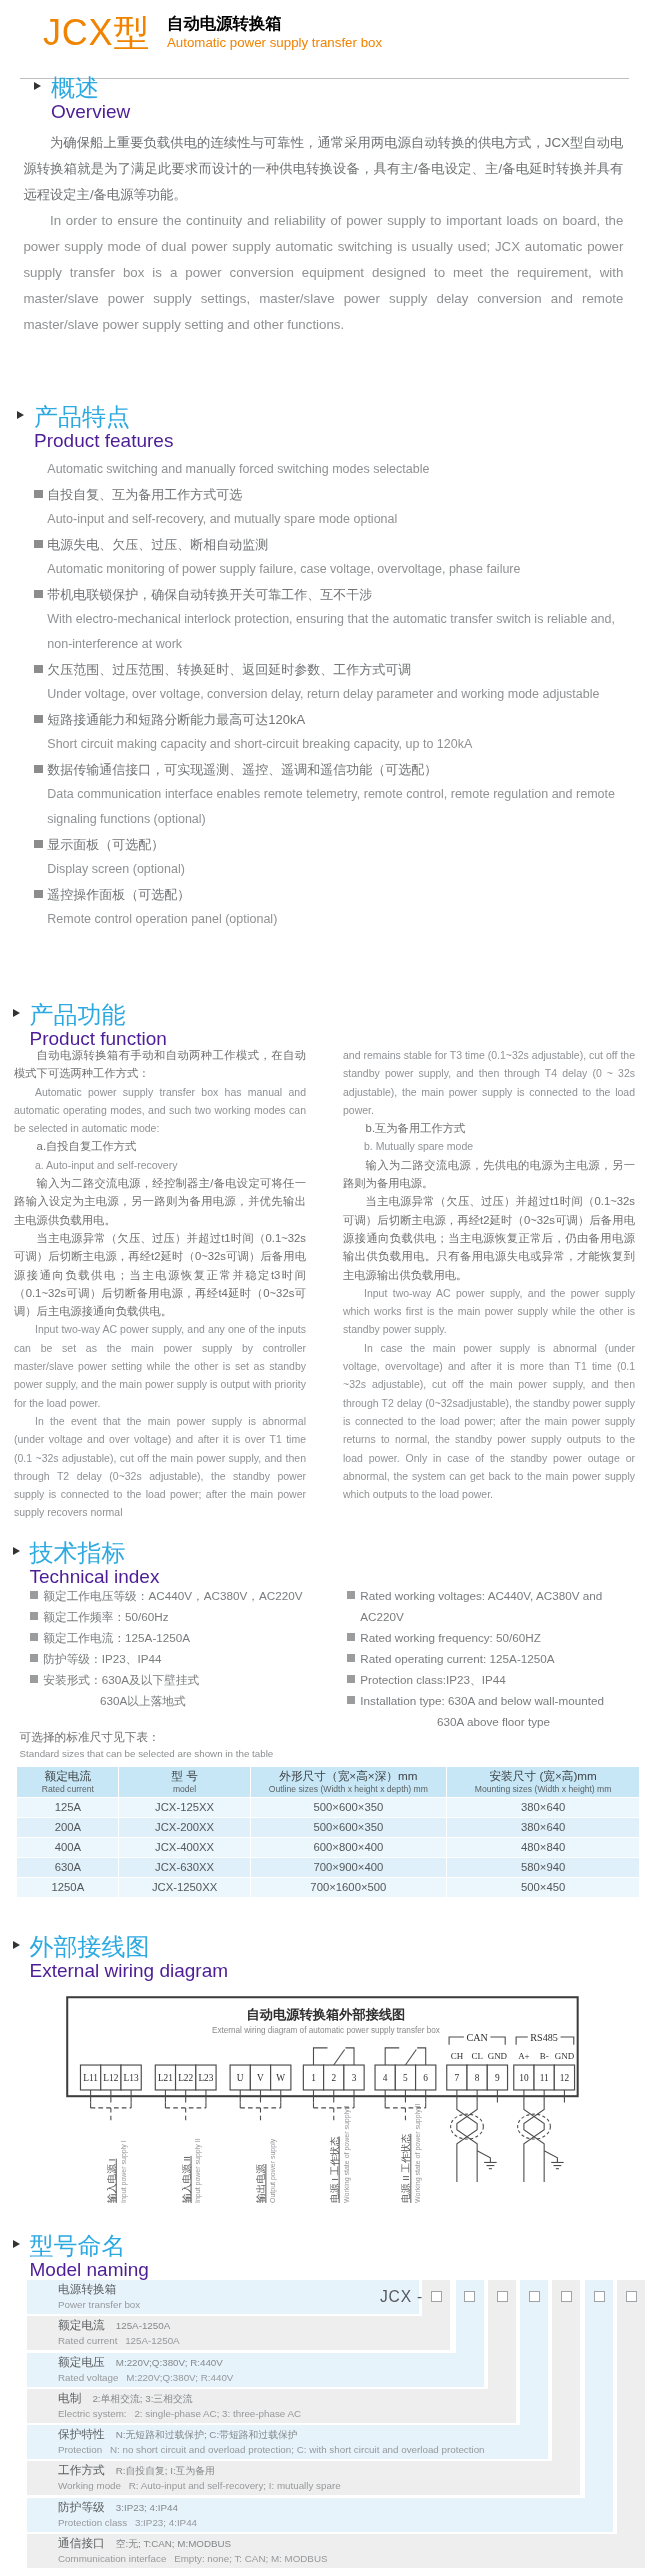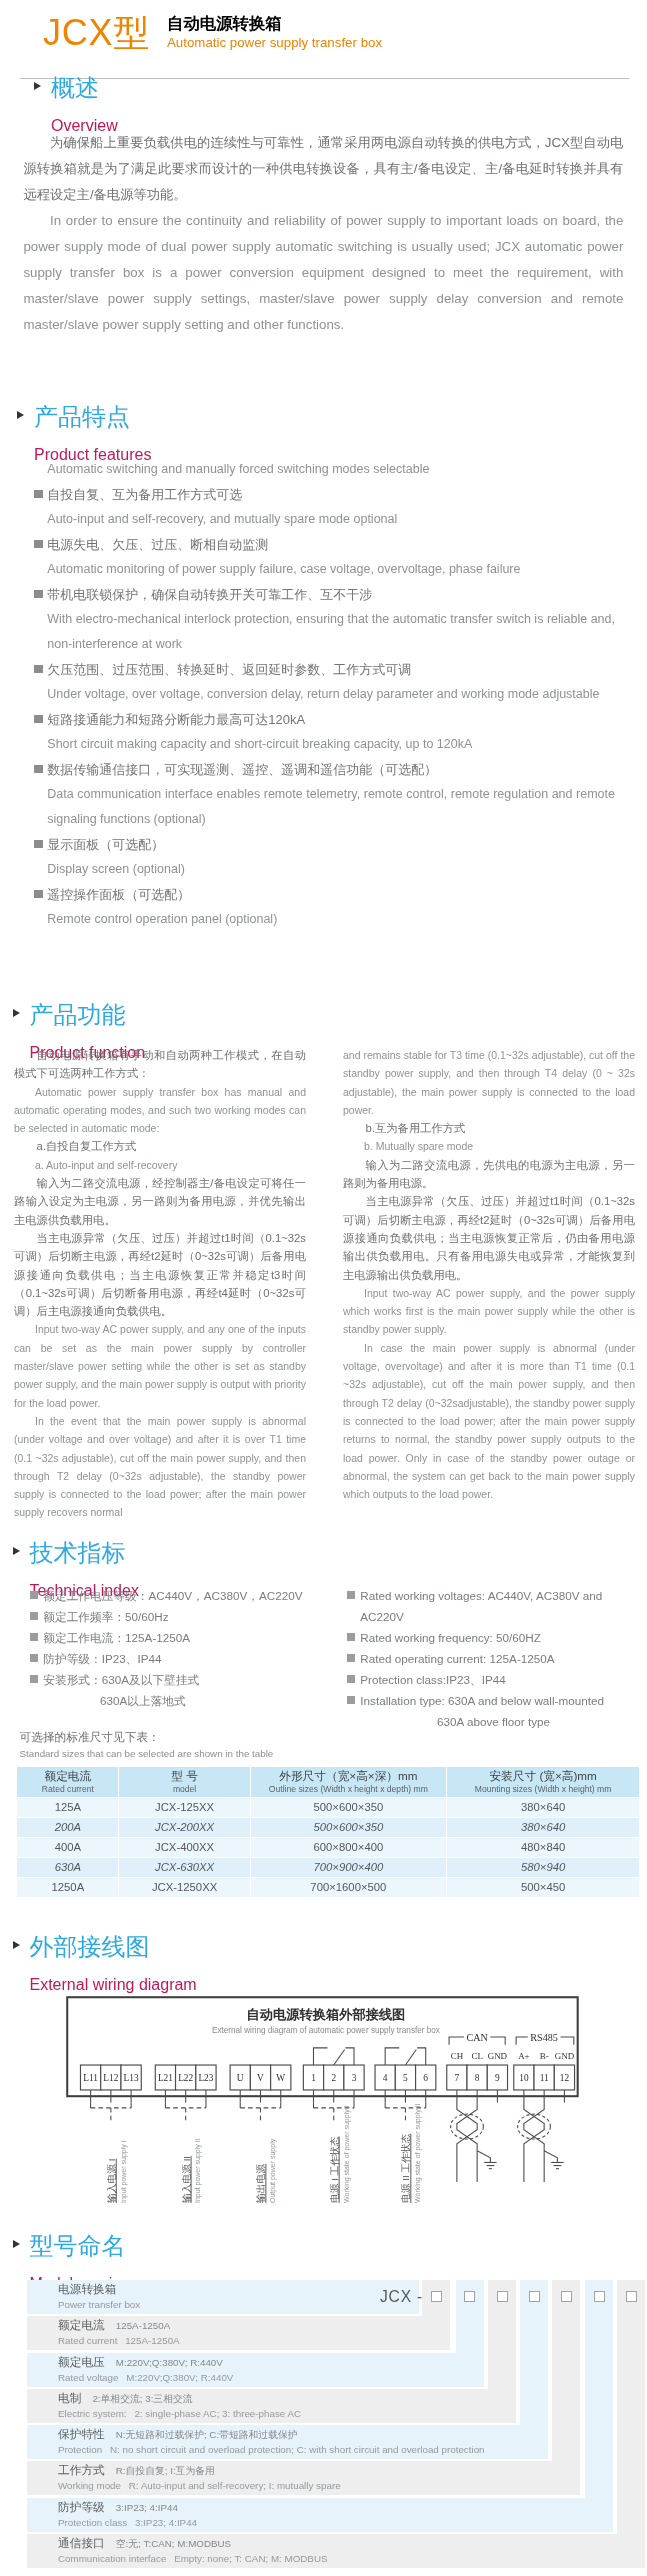--- a/index.html
+++ b/index.html
@@ -8,21 +8,21 @@
   
   .brand-model{position:absolute;left:43px;top:9.4px;font-size:36px;color:#f08300;letter-spacing:0.8px;}
   .brand-zh{position:absolute;left:167px;top:13.3px;font-size:16.4px;font-weight:bold;color:#000000;}
   .brand-en{position:absolute;left:167px;top:35px;font-size:13.3px;color:#f08300;}
   .divider{position:absolute;left:19.5px;top:78px;width:609px;border-top:0.8px solid #bcbfc1;}
   
   .sec{position:absolute;}
   .tri{position:absolute;left:0;top:7px;width:0;height:0;
        border-left:7px solid #333;border-top:4.7px solid transparent;border-bottom:4.7px solid transparent;}
   .sec-zh{display:block;margin-left:17px;font-size:24px;color:#2ca9e1;line-height:1.1;}
-  .sec-en{display:block;margin-left:17px;font-size:16px;color:#be185d;margin-top:16px;}
+  .sec-en{display:block;margin-left:17px;font-size:19px;color:#4c1d95;margin-top:0;}
   
   .ov-text{position:absolute;left:23.4px;top:130px;width:600px;}
   .ov-text p{margin:0;text-indent:2em;text-align:justify;font-size:13.3px;line-height:26px;}
   .p-zh{color:#6f7173;}
   .p-en{color:#8f9193;}
   
   .feat-list{position:absolute;left:34px;top:457px;width:581px;font-size:13px;line-height:25px;}
   .feat-zh{position:relative;padding-left:13.3px;color:#717375;}
   .feat-zh::before{content:"";position:absolute;left:0;top:7.8px;width:8.6px;height:8.6px;background:#8c8c8c;}
   .feat-en{padding-left:13.3px;color:#8f9193;font-size:12.5px;text-align:justify;}
@@ -44,21 +44,21 @@
   .tec-right .tec-cont{padding-left:90px;}
   
   .tbl-intro-zh{position:absolute;left:19.5px;top:1730px;font-size:11.7px;color:#6f6f6f;}
   .tbl-intro-en{position:absolute;left:19.5px;top:1748px;font-size:9.8px;color:#8c8e90;}
   table.std{position:absolute;left:16.4px;top:1766px;width:624px;border-collapse:separate;border-spacing:1.6px;}
   table.std th{background:#c7e7f7;font-weight:normal;padding:2.3px 1.6px;}
   table.std th .h-zh{display:block;font-size:11.7px;color:#3f4446;}
   table.std th .h-en{display:block;font-size:8.6px;color:#5d6265;}
   table.std td{text-align:center;font-size:11.3px;color:#54585a;height:19px;padding:0;}
   table.std tr.odd td{background:#ecf6fd;}
-  table.std tr.even td{background:#dff0fa;font-style:italic;}
+  table.std tr.even td{background:#dff0fa;}
   .c1{width:16.3%;} .c2{width:21.1%;text-align:center;} .c3{width:31.5%;} .c4{width:31.1%;}
   
   .wire-svg{position:absolute;left:55px;top:1991px;}
   
   .ladder{position:absolute;left:27px;top:2280px;width:618px;height:290px;}
   .arm{position:absolute;top:0;width:28px;}
   .nm-row{position:absolute;left:0;height:34px;padding:2.3px 0 0 31px;box-sizing:border-box;}
   .nm-blue{background:#e7f3fb;}
   .nm-gray{background:#eeeeee;}
   .nm-l1{font-size:11.7px;color:#5a5e60;}

